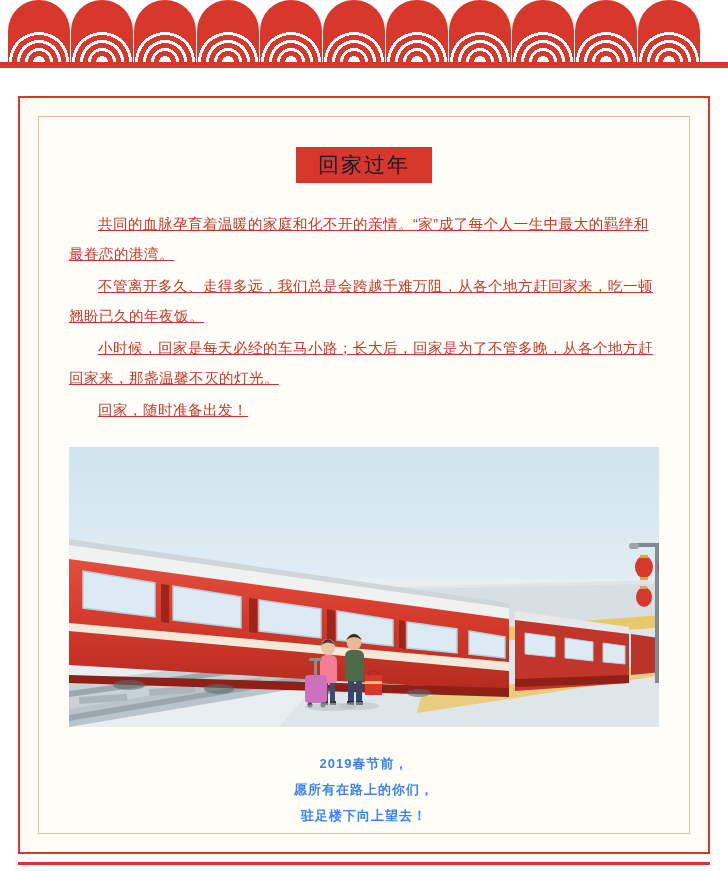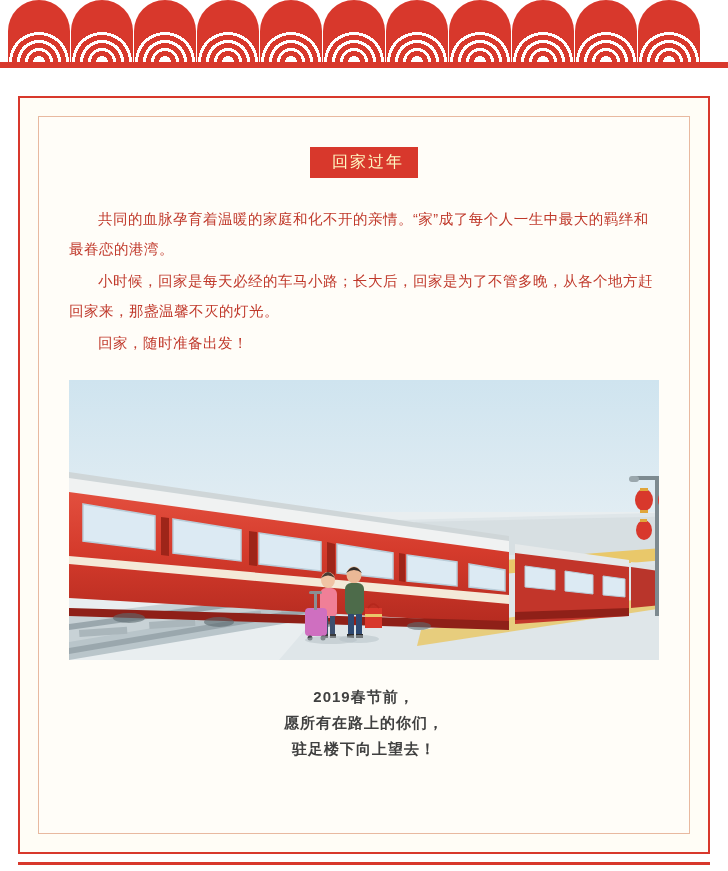--- a/index.html
+++ b/index.html
@@ -79,57 +79,58 @@
   }
 
   
   .title-wrap {
     text-align: center;
     margin-top: 30px;
   }
   .title-badge {
     display: inline-block;
     background: #d8382c;
-    color: #fef9c3;
-    font-size: 16px;
+    color: #0f172a;
+    font-size: 21px;
     letter-spacing: 2px;
-    padding: 7px 14px 8px 22px;
+    padding: 7px 22px 8px 22px;
     line-height: 1;
   }
 
   
   .body-text {
     margin: 26px 30px 0 30px;
     color: #c0392b;
     font-size: 14.5px;
     line-height: 30px;
     letter-spacing: 0.5px;
   }
   .body-text p {
     margin: 0 0 2px 0;
     text-indent: 2em;
+    text-decoration: underline;
   }
 
   
   .illus {
     margin: 22px 30px 0 30px;
     height: 280px;
     position: relative;
     overflow: hidden;
     background: linear-gradient(#cfe3ef 0%, #e4eef4 55%, #eef3f5 100%);
   }
   .illus svg { display: block; }
 
   
   .closing {
     margin-top: 24px;
     text-align: center;
-    color: #404040;
+    color: #3b82f6;
     font-weight: bold;
-    font-size: 15px;
+    font-size: 13px;
     line-height: 26px;
     letter-spacing: 1px;
   }
   .closing div { margin: 0; }
 
   
   .bottom-rule {
     position: absolute;
     left: 18px;
     top: 862px;
@@ -160,20 +161,21 @@
 
 <div class="doc-frame">
   <div class="doc-inner">
 
     <div class="title-wrap">
       <span class="title-badge">回家过年</span>
     </div>
 
     <div class="body-text">
       <p>共同的血脉孕育着温暖的家庭和化不开的亲情。“家”成了每个人一生中最大的羁绊和最眷恋的港湾。</p>
+      <p>不管离开多久、走得多远，我们总是会跨越千难万阻，从各个地方赶回家来，吃一顿翘盼已久的年夜饭。</p>
       <p>小时候，回家是每天必经的车马小路；长大后，回家是为了不管多晚，从各个地方赶回家来，那盏温馨不灭的灯光。</p>
       <p>回家，随时准备出发！</p>
     </div>
 
     <div class="illus">
       <svg width="620" height="280" viewBox="0 0 620 280">
         <defs>
           <linearGradient id="sky" x1="0" y1="0" x2="0" y2="1">
             <stop offset="0%" stop-color="#cfe4ef"></stop>
             <stop offset="60%" stop-color="#e6eff4"></stop>

